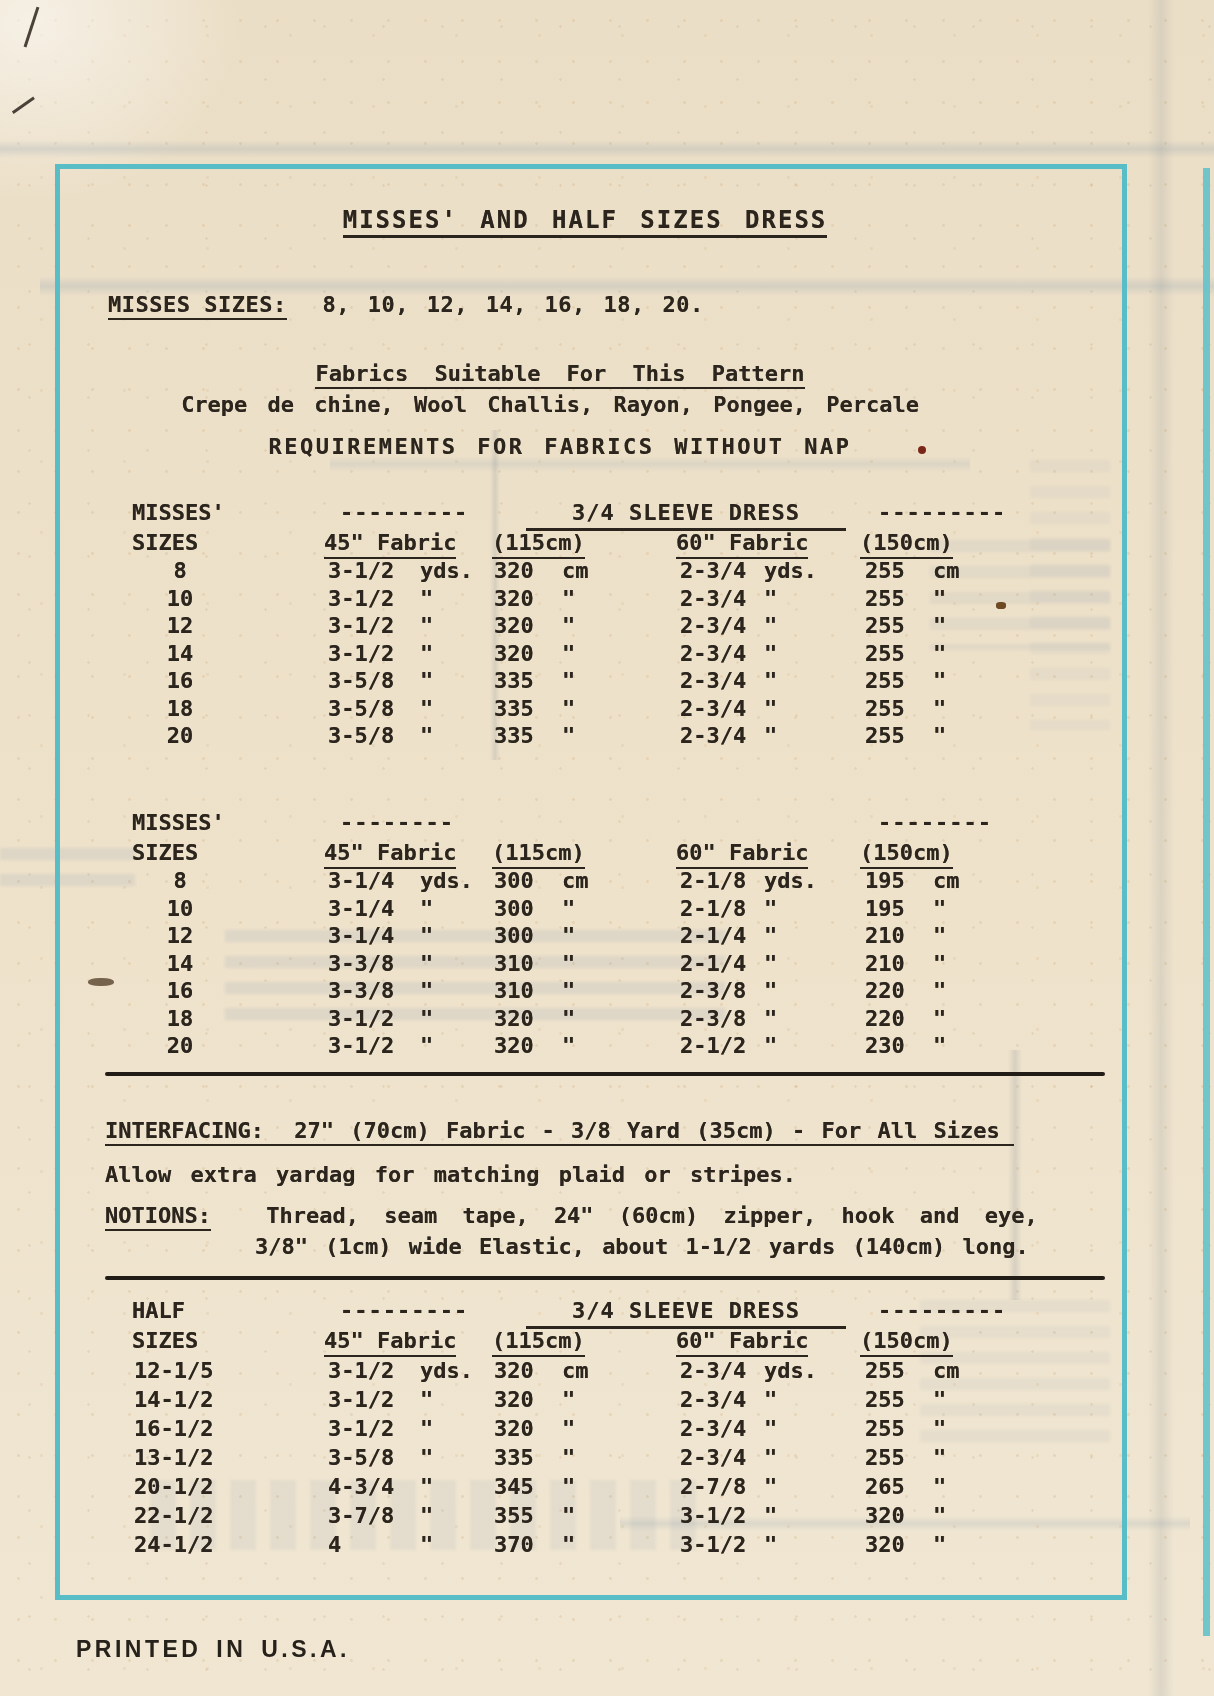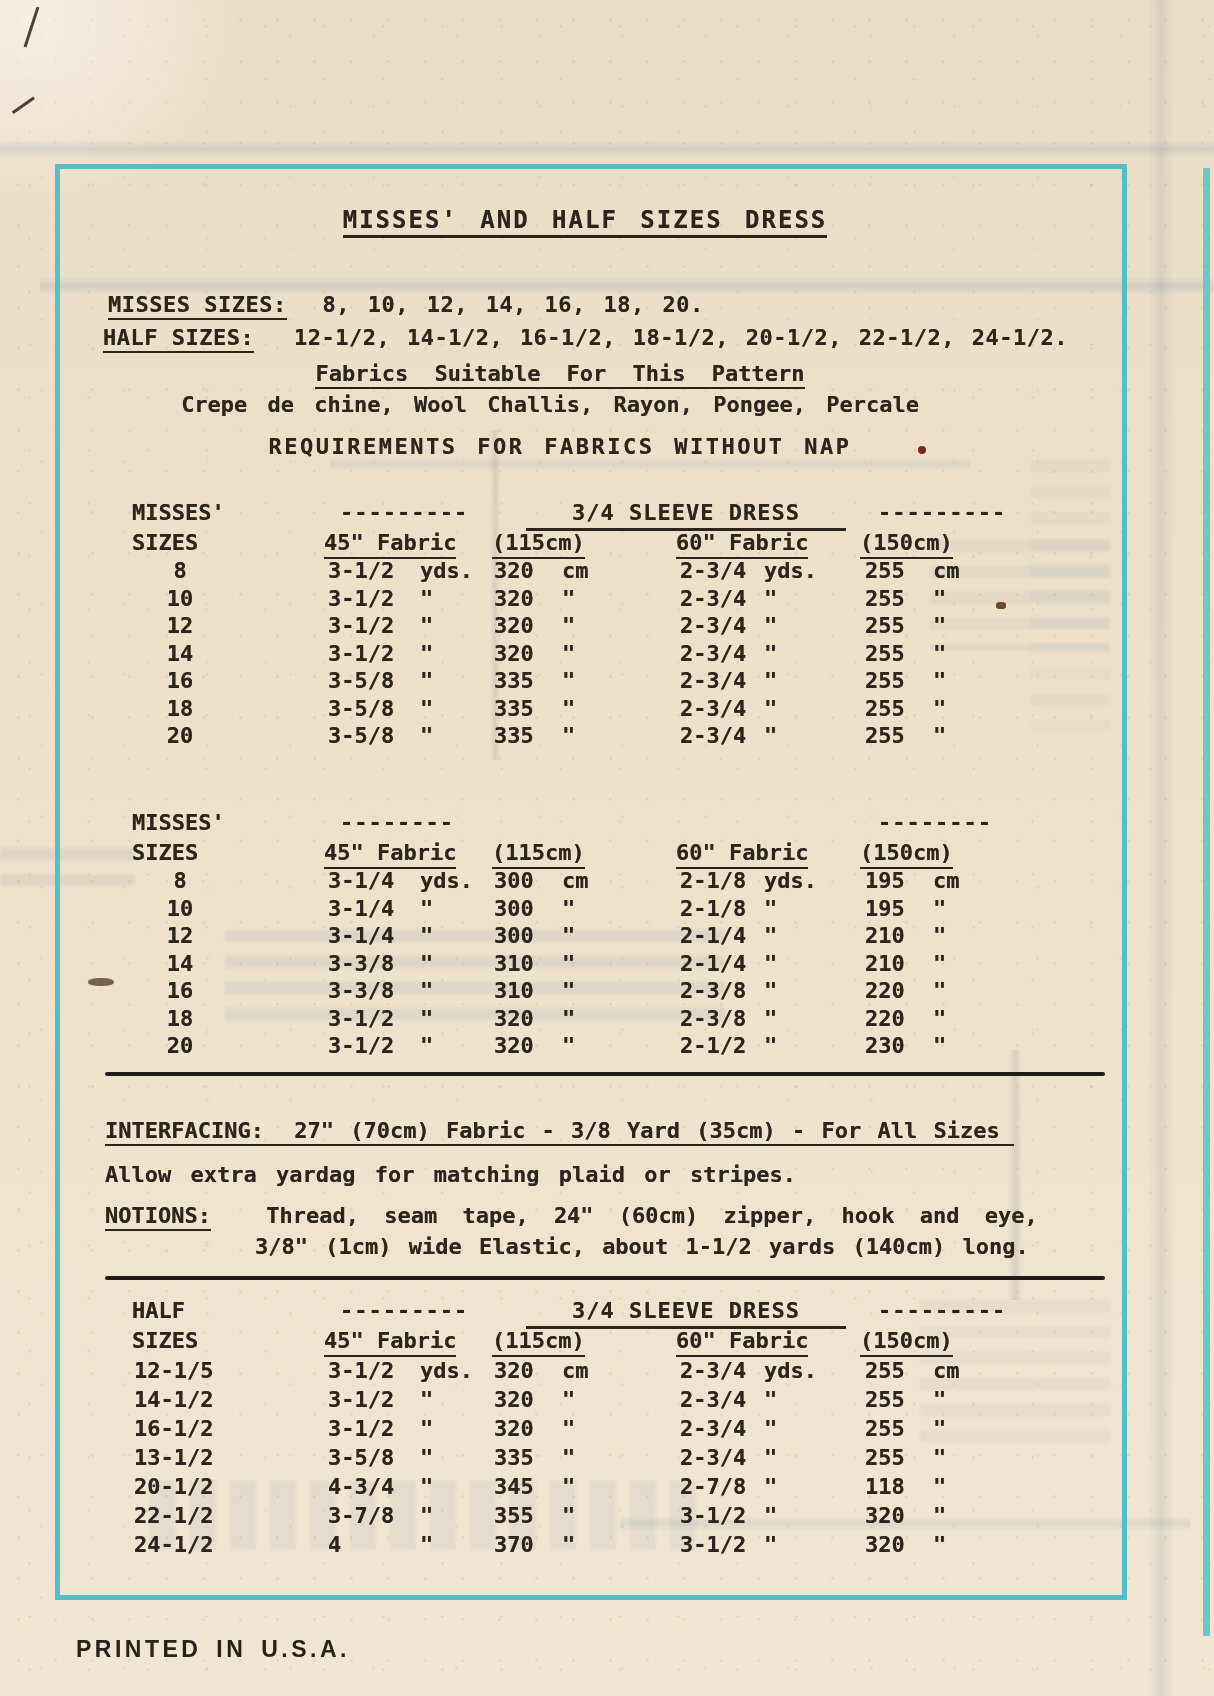--- a/index.html
+++ b/index.html
@@ -98,24 +98,20 @@
   <div class="fold-line"></div>
 
   <div class="abs center-line" style="left:130px;top:206px;width:910px;">
     <span class="ink title u" style="border-bottom-width:3px;">MISSES' AND HALF SIZES DRESS</span>
   </div>
 
   <div class="abs body22 ink" style="left:108px;top:292px;white-space:nowrap;letter-spacing:.5px;">
     <span class="u">MISSES SIZES:</span>
     <span style="margin-left:22px;word-spacing:4px;">8, 10, 12, 14, 16, 18, 20.</span>
   </div>
-  <div class="abs body22 ink" style="left:103px;top:325px;white-space:nowrap;letter-spacing:.5px;">
-    <span class="u">HALF SIZES:</span>
-    <span style="margin-left:26px;word-spacing:3px;">12-1/2, 14-1/2, 16-1/2, 18-1/2, 20-1/2, 22-1/2, 24-1/2.</span>
-  </div>
 
   <div class="abs center-line" style="left:130px;top:361px;width:860px;">
     <span class="ink body22 u" style="word-spacing:13px;">Fabrics Suitable For This Pattern</span>
   </div>
   <div class="abs center-line" style="left:90px;top:392px;width:920px;">
     <span class="ink body22" style="word-spacing:7px;">Crepe de chine, Wool Challis, Rayon, Pongee, Percale</span>
   </div>
   <div class="abs center-line" style="left:130px;top:434px;width:860px;">
     <span class="ink body22" style="letter-spacing:2.5px;word-spacing:4px;">REQUIREMENTS FOR FABRICS WITHOUT NAP</span>
   </div>
@@ -388,21 +384,21 @@
           <span class="tcell c8">"</span>
         </div>
         <div class="trow">
           <span class="tcell c0">20-1/2</span>
           <span class="tcell c1">4-3/4</span>
           <span class="tcell c2">"</span>
           <span class="tcell c3">345</span>
           <span class="tcell c4">"</span>
           <span class="tcell c5">2-7/8</span>
           <span class="tcell c6">"</span>
-          <span class="tcell c7">118</span>
+          <span class="tcell c7">265</span>
           <span class="tcell c8">"</span>
         </div>
         <div class="trow">
           <span class="tcell c0">22-1/2</span>
           <span class="tcell c1">3-7/8</span>
           <span class="tcell c2">"</span>
           <span class="tcell c3">355</span>
           <span class="tcell c4">"</span>
           <span class="tcell c5">3-1/2</span>
           <span class="tcell c6">"</span>

